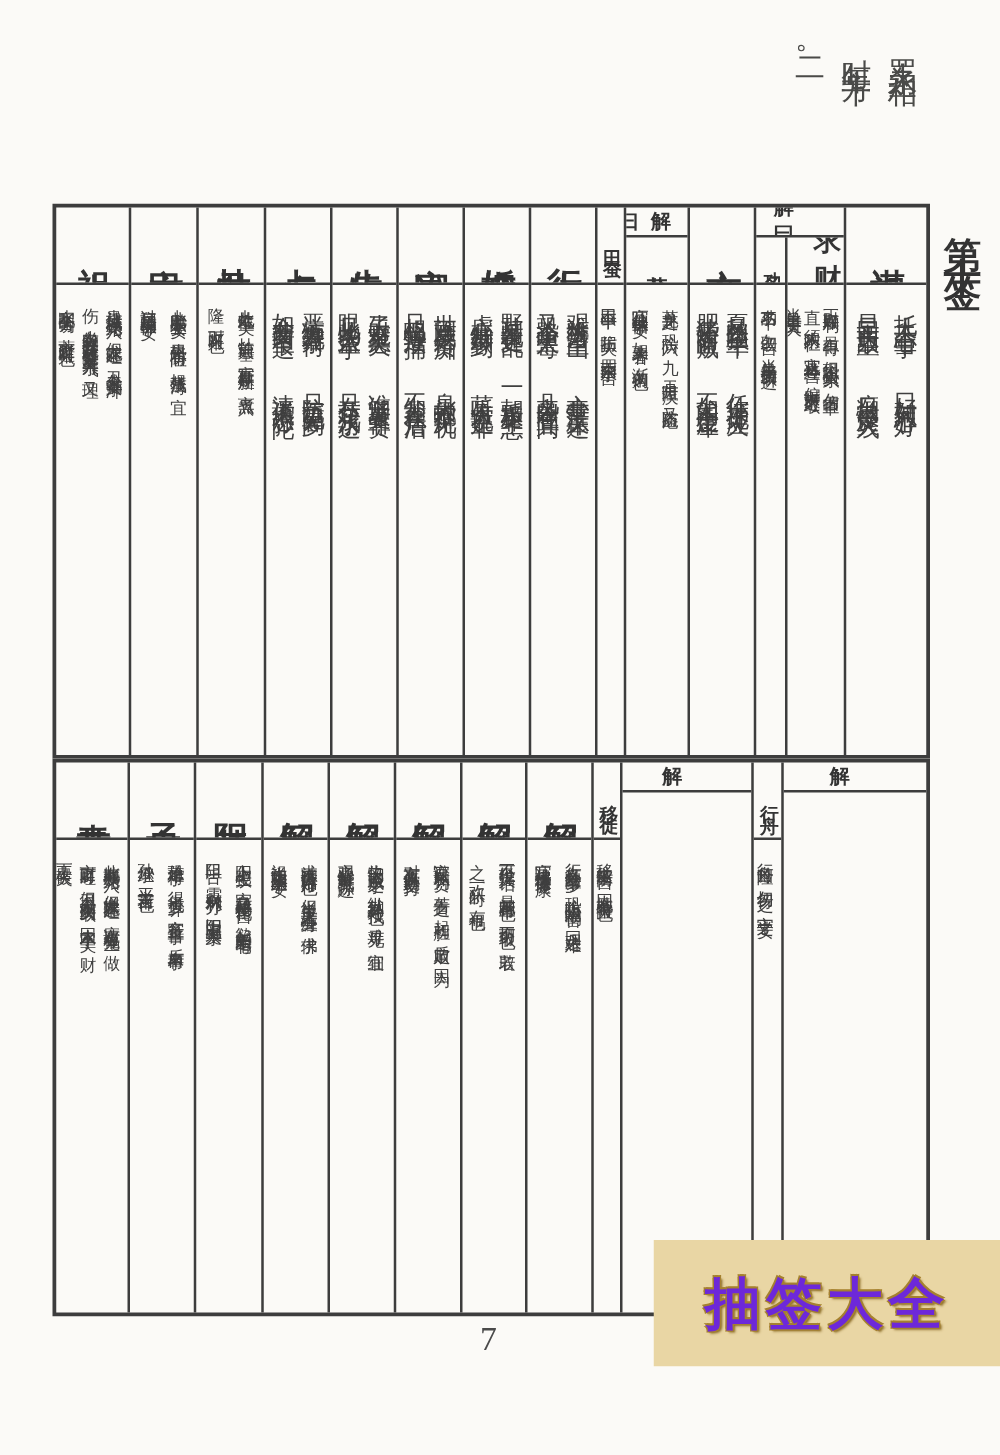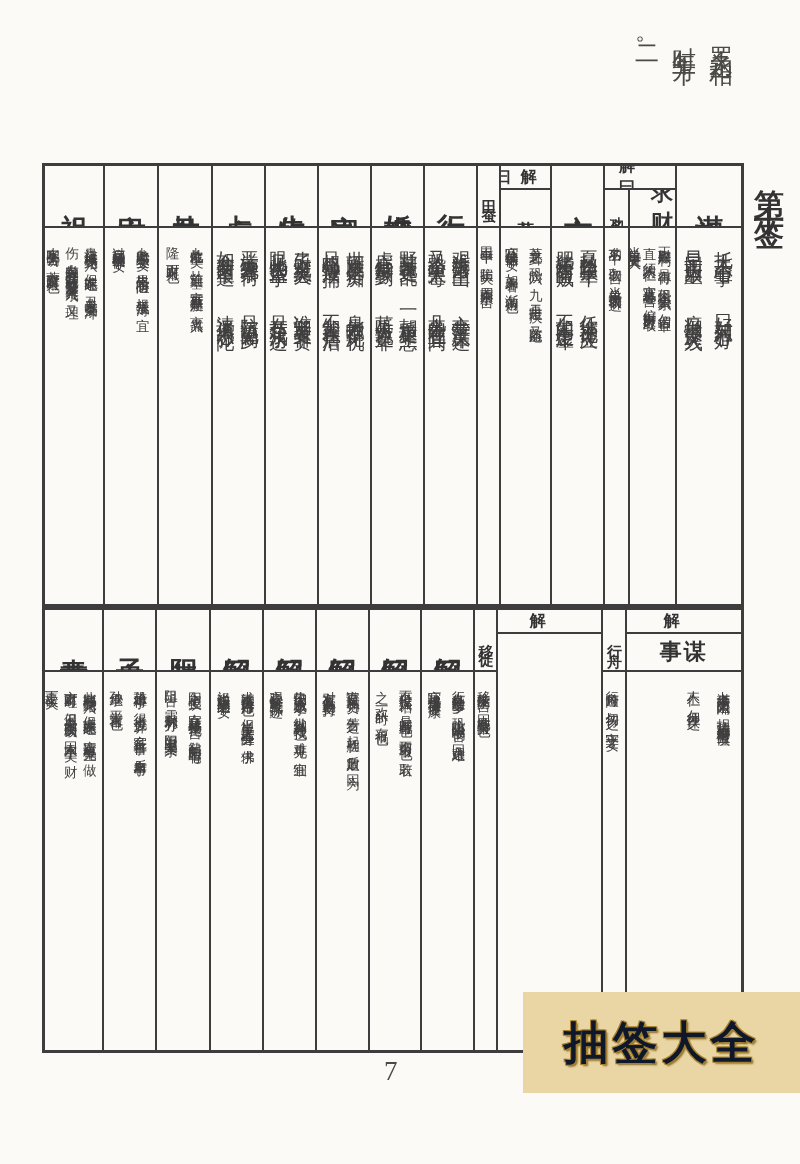--- a/index.html
+++ b/index.html
@@ -22,21 +22,21 @@
   }
   .page-number{
     position:absolute;top:1056px;left:384px;
     font-size:27px;letter-spacing:2px;color:#4a4a4a;
   }
   .watermark{
     position:absolute;left:523px;top:992px;width:277px;height:101px;
     background:#e9d6a4;display:flex;align-items:center;justify-content:center;
   }
   .watermark span{
-    font-size:45px;font-weight:700;letter-spacing:4px;color:#0f172a;
+    font-size:45px;font-weight:700;letter-spacing:4px;color:#6d28d9;
     text-shadow:
       1px 1px 0 #a5812f,-1px -1px 0 #a5812f,1px -1px 0 #a5812f,-1px 1px 0 #a5812f,
       2px 2px 2px #8a6a24;
   }
   
   .tbl{
     position:absolute;left:42px;width:702px;box-sizing:border-box;
     border:3px solid #3d3d3d;display:flex;flex-direction:row-reverse;
     background:#fbfaf7;
   }
@@ -254,29 +254,20 @@
 
 </div>
 
 <div class="tbl" id="table2">
 
   <div class="col" style="flex:124 1 0;">
     <div class="band">
         <span class="rtl sp2">解曰</span>
       </div>
     <div class="group-cols">
-      <div class="subcol" style="flex:68 1 0;">
-        <div class="sublabel">
-            <span class="rtl-h rtl">谋事</span>
-          </div>
-        <div class="body sm lh30">
-          <div class="ln">卜谋事须防歹人阻隔　拐骗或抢劫财帛宜谨慎</div>
-          <div class="ln">人不仁　勿往外谋之</div>
-        </div>
-      </div>
     </div>
   </div>
 
   <div class="col" style="flex:23 1 0;">
     <div class="hdr-cell">
         <span class="hdr-v hdr-v-sm">行舟</span>
       </div>
     <div class="body sm lh20">
       <div class="ln">行舟凶险　切勿行之　守之平安</div>
     </div>

